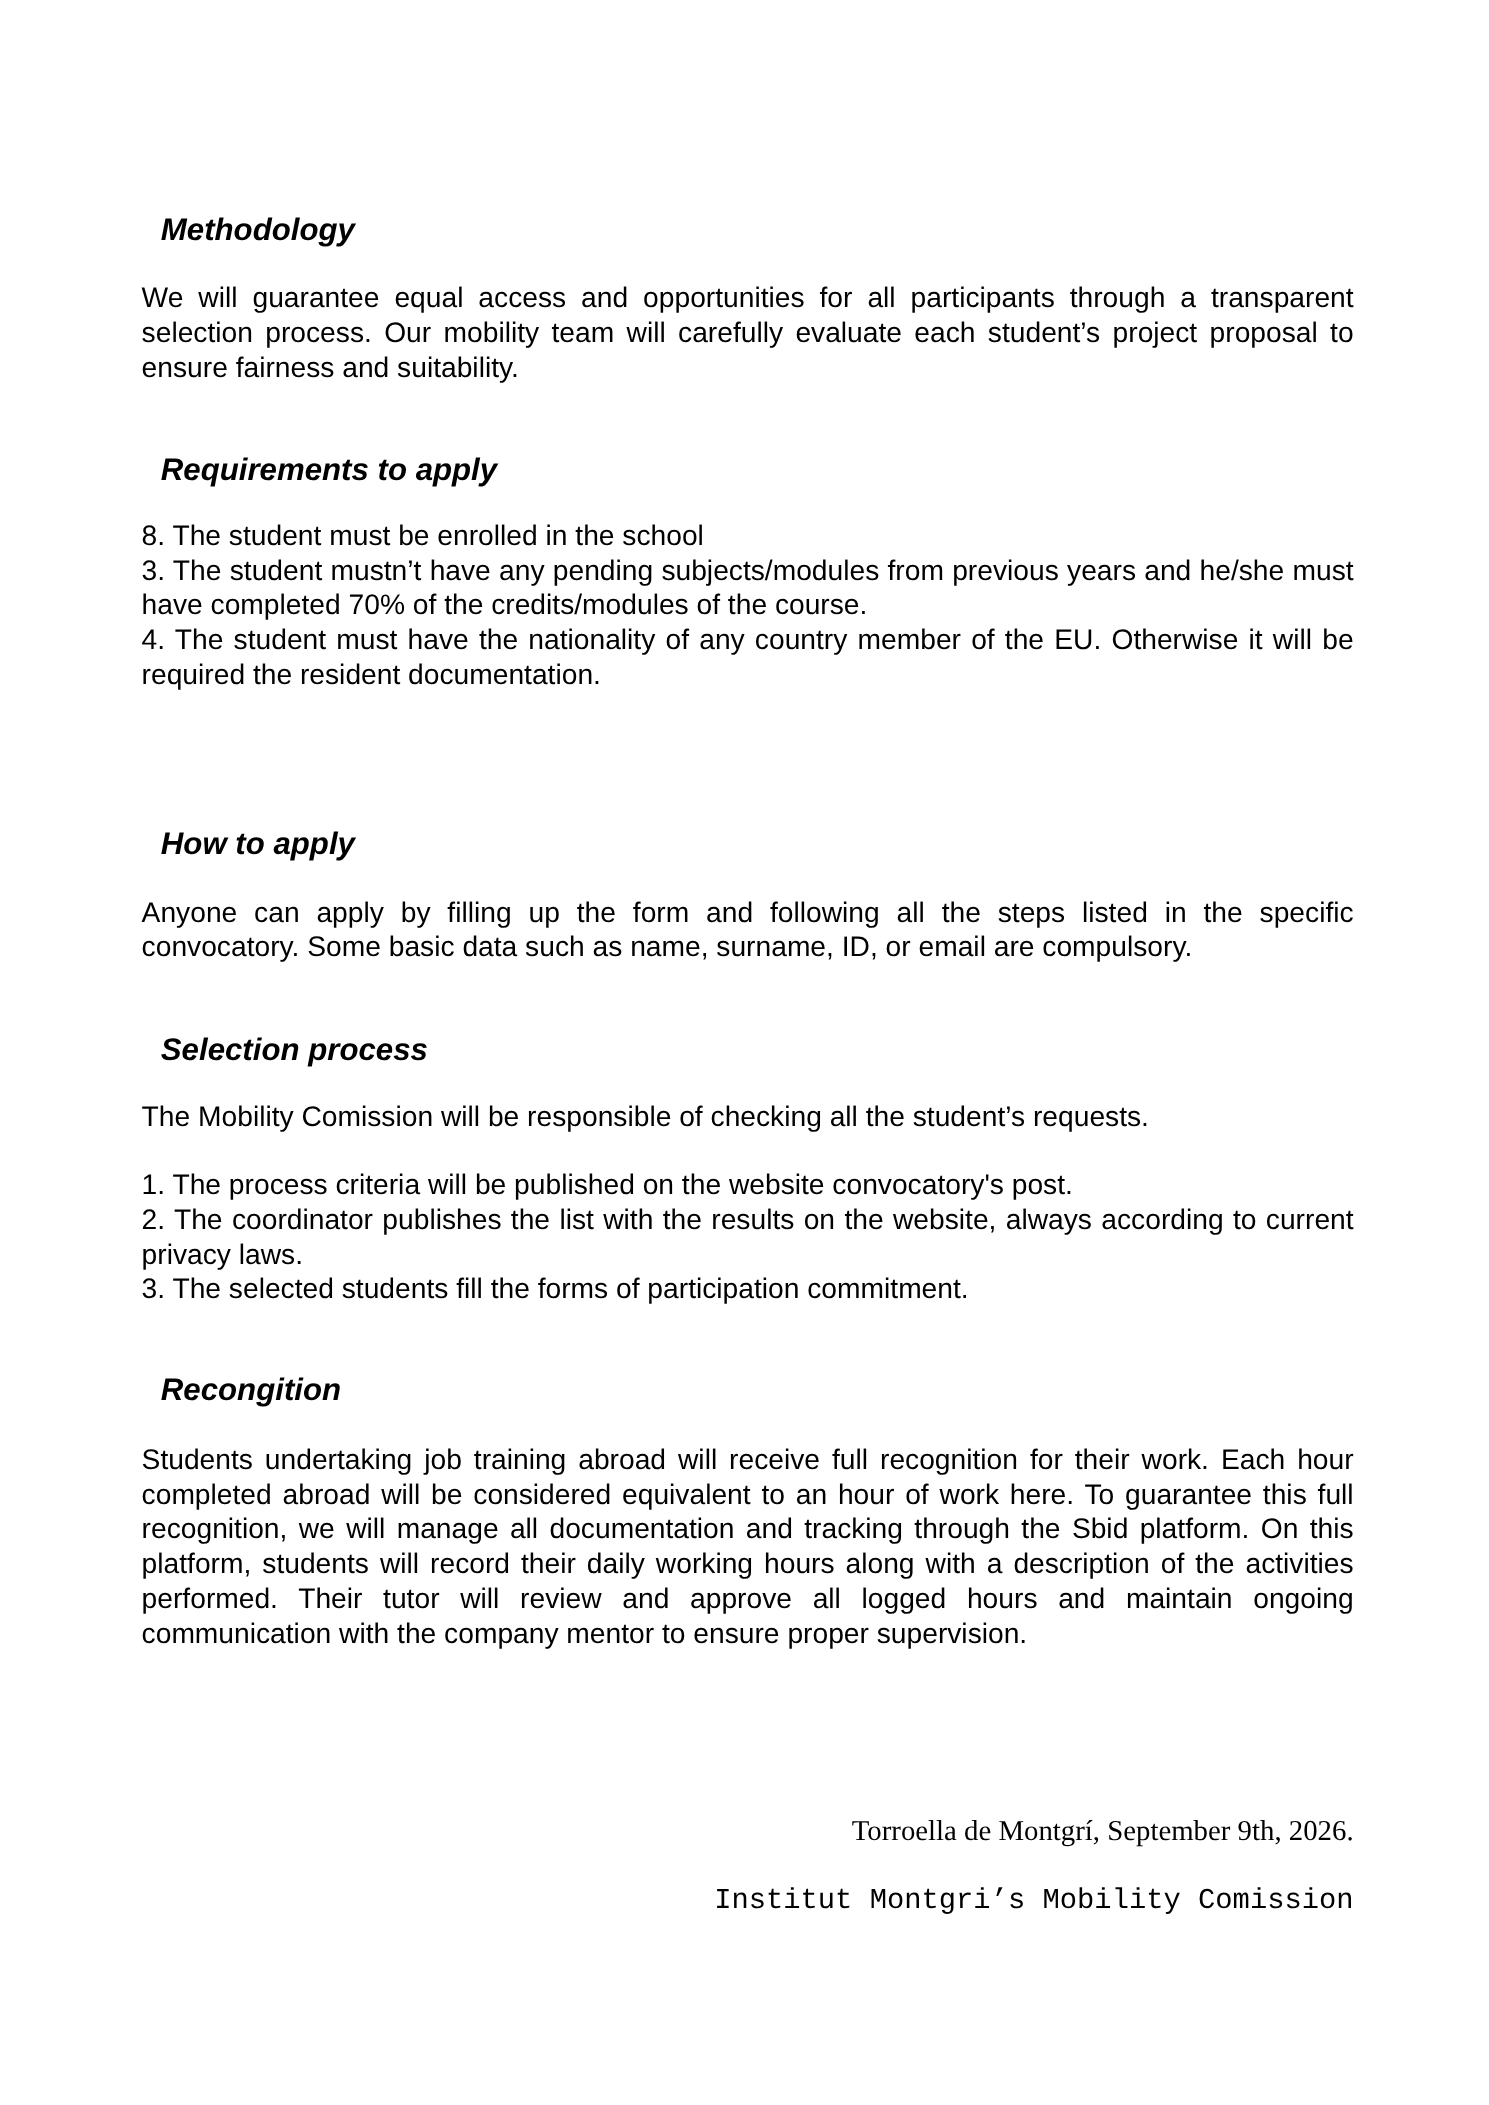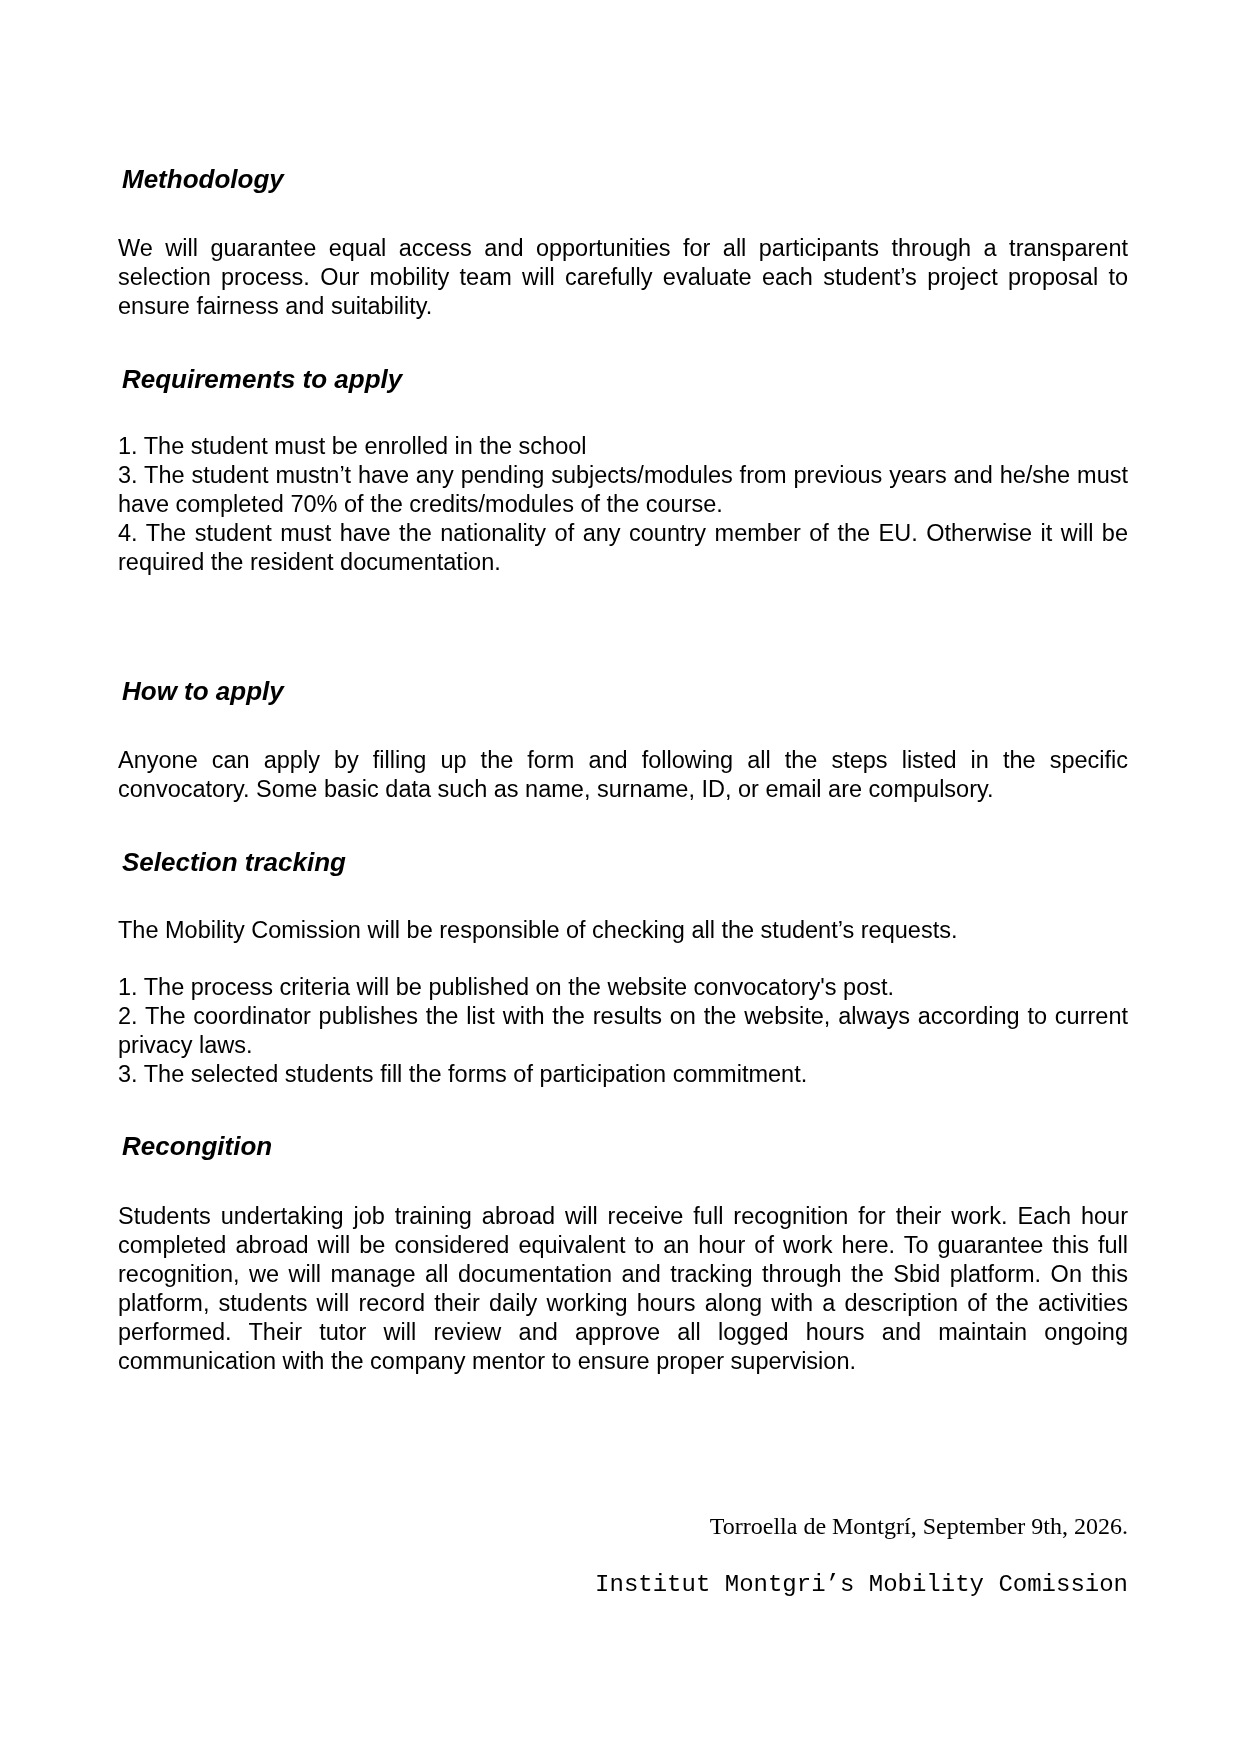--- a/index.html
+++ b/index.html
@@ -1,21 +1,21 @@
 <!DOCTYPE html>
 <html><head>
 <meta charset="utf-8">
 <style>
   html, body { margin: 0; padding: 0; background: #ffffff; }
   body { width: 1241px; height: 1754px; position: relative; overflow: hidden; color: #000; }
   .page { position: absolute; left: 118px; top: 0; width: 1010px; }
   h2 {
     font-family: "Liberation Sans", sans-serif;
     font-style: italic; font-weight: bold;
-    font-size: 26px; margin: 4px; line-height: 30px;
+    font-size: 26px; margin: 16px; line-height: 30px;
     position: absolute; left: 0;
   }
   .para {
     font-family: Liberation Sans, sans-serif;
     font-size: 23.5px; line-height: 29px;
     text-align: justify; margin: 0;
     position: absolute; left: 0; width: 1010px;
   }
   .para p { margin: 0; text-align: justify; text-align-last: left; }
   .sig {
@@ -29,31 +29,31 @@
 
 <div class="page">
 
   <h2 style="top:160px;">Methodology</h2>
   <div class="para" style="top:234px;">
     <p>We will guarantee equal access and opportunities for all participants through a transparent selection process. Our mobility team will carefully evaluate each student’s project proposal to ensure fairness and suitability.</p>
   </div>
 
   <h2 style="top:360px;">Requirements to apply</h2>
   <div class="para" style="top:432px;">
-    <p>1. The student must be enrolled in the school</p>
+    <p>8. The student must be enrolled in the school</p>
     <p>3. The student mustn’t have any pending subjects/modules from previous years and he/she must have completed 70% of the credits/modules of the course.</p>
     <p>4. The student must have the nationality of any country member of the EU. Otherwise it will be required the resident documentation.</p>
   </div>
 
   <h2 style="top:672px;">How to apply</h2>
   <div class="para" style="top:746px;">
     <p>Anyone can apply by filling up the form and following all the steps listed in the specific convocatory. Some basic data such as name, surname, ID, or email are compulsory.</p>
   </div>
 
-  <h2 style="top:843px;">Selection tracking</h2>
+  <h2 style="top:843px;">Selection process</h2>
   <div class="para" style="top:916px;">
     <p>The Mobility Comission will be responsible of checking all the student’s requests.</p>
   </div>
   <div class="para" style="top:973px;">
     <p>1. The process criteria will be published on the website convocatory's post.</p>
     <p>2. The coordinator publishes the list with the results on the website, always according to current privacy laws.</p>
     <p>3. The selected students fill the forms of participation commitment.</p>
   </div>
 
   <h2 style="top:1127px;">Recongition</h2>

